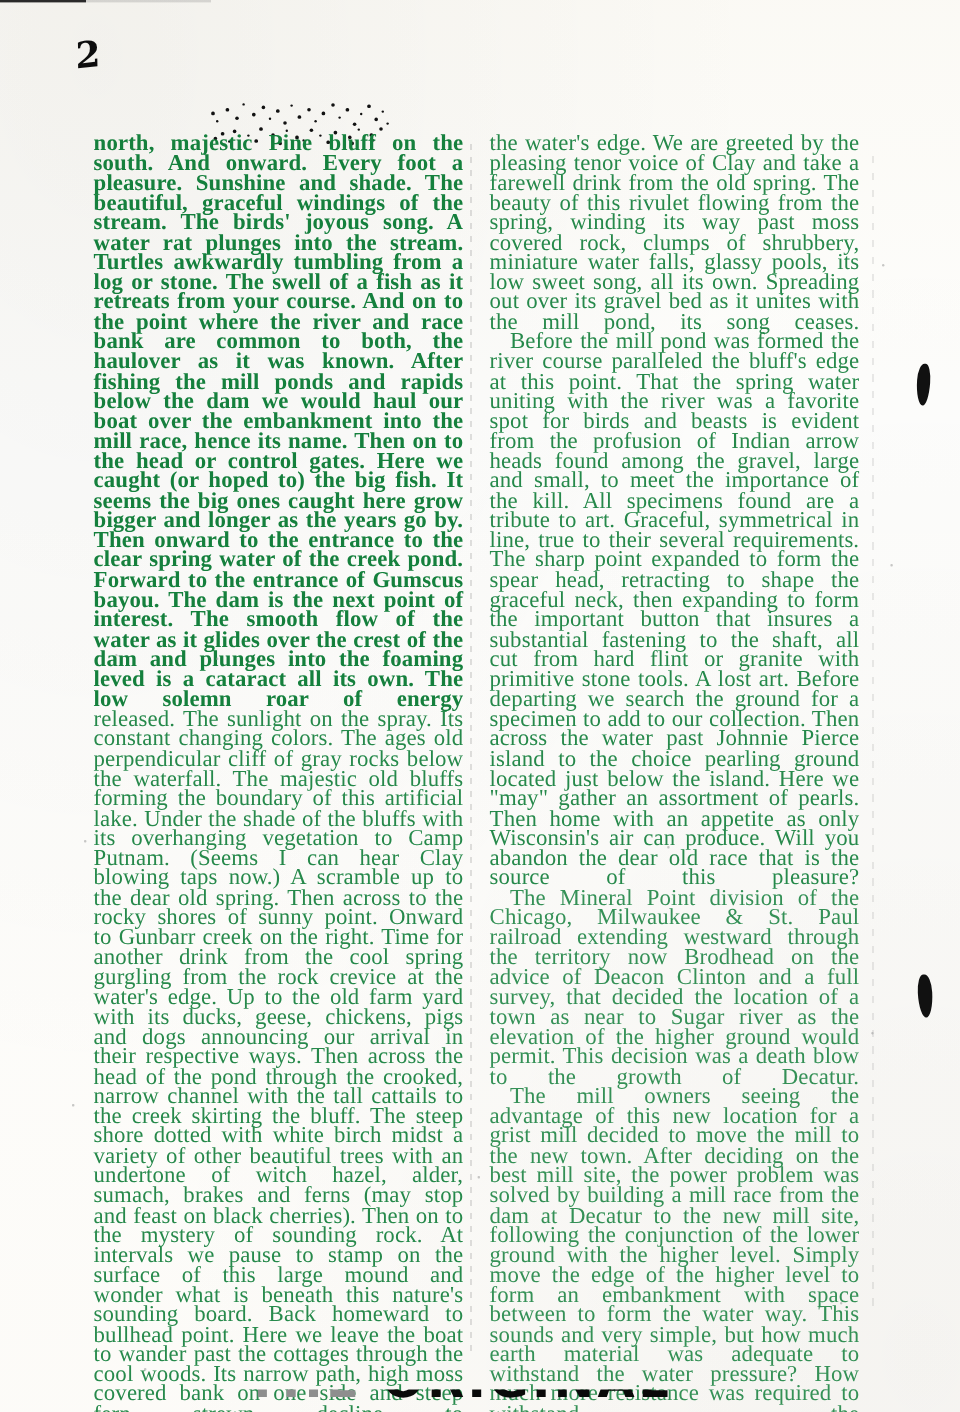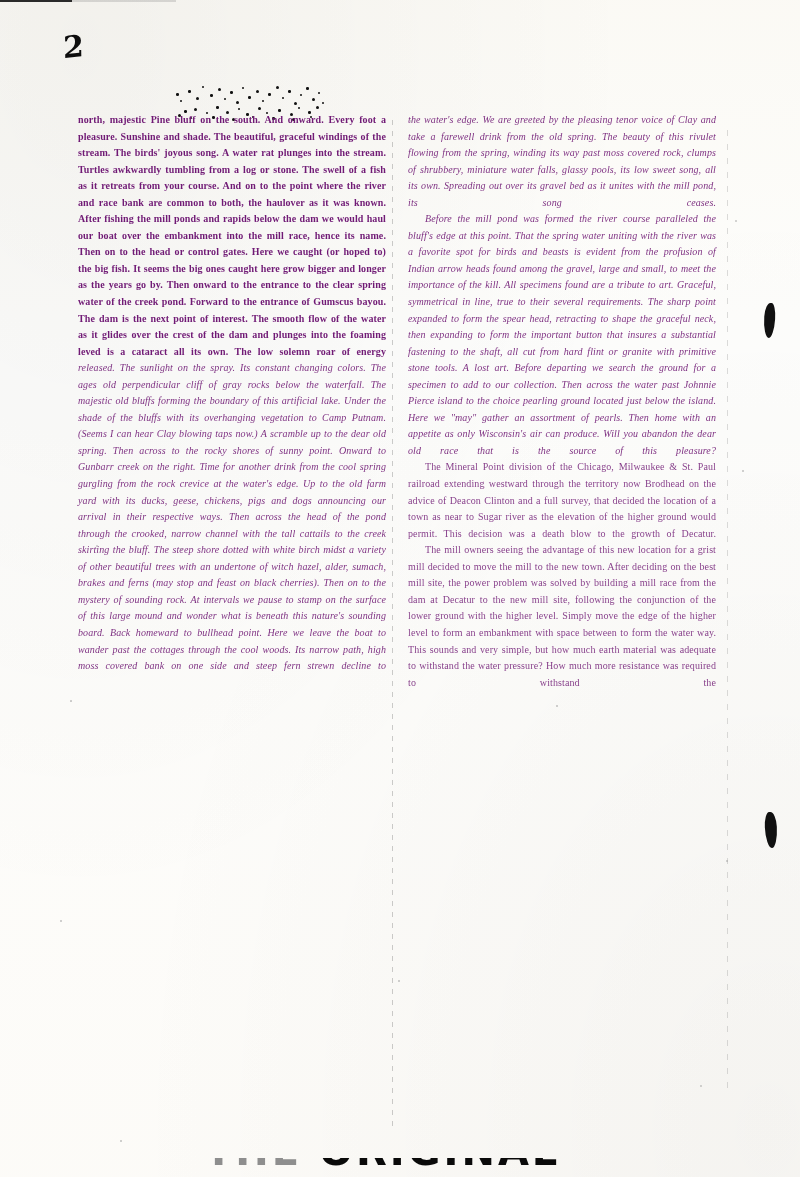--- a/index.html
+++ b/index.html
@@ -76,32 +76,32 @@
   }
   .col{
     width:308px;
     position:relative;
   }
   .col p{
     margin:0;
     text-align:justify;
     text-align-last:justify;
     font-family:"Liberation Serif", serif;
-    font-size:10px;
+    font-size:19px;
     line-height:16.55px;
     letter-spacing:0.1px;
     word-spacing:0.5px;
-    color:#701a75;
+    color:#15803d;
     -webkit-font-smoothing:none;
   }
   .col p + p{ margin-top:0; }
   .col p.indent{ text-indent:17px; }
 
   
-  .fade-1 { color:#3b3b3b; opacity:.92;font-style:italic; }
+  .fade-1 { color:#3b3b3b; opacity:.92; }
   .fade-2 { color:#555555; opacity:.86; }
   .bold-ink { color:#0a0a0a; font-weight:600; }
 
   
   #col-rule{
     position:absolute;
     left:392px; top:120px;
     width:1px; height:1010px;
     background:repeating-linear-gradient(180deg, rgba(90,90,90,.30) 0 5px, rgba(255,255,255,0) 5px 11px);
   }

